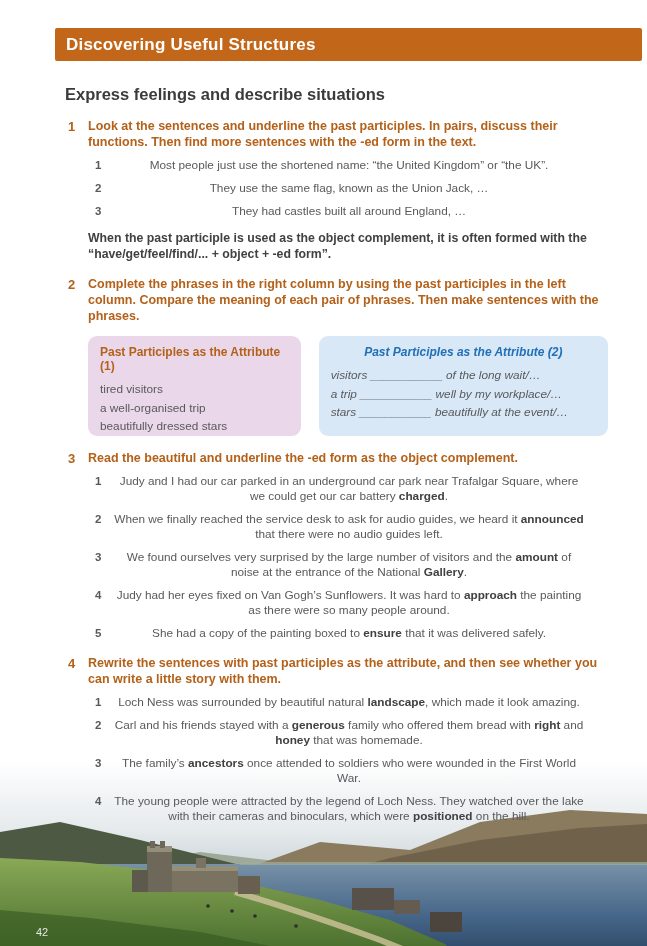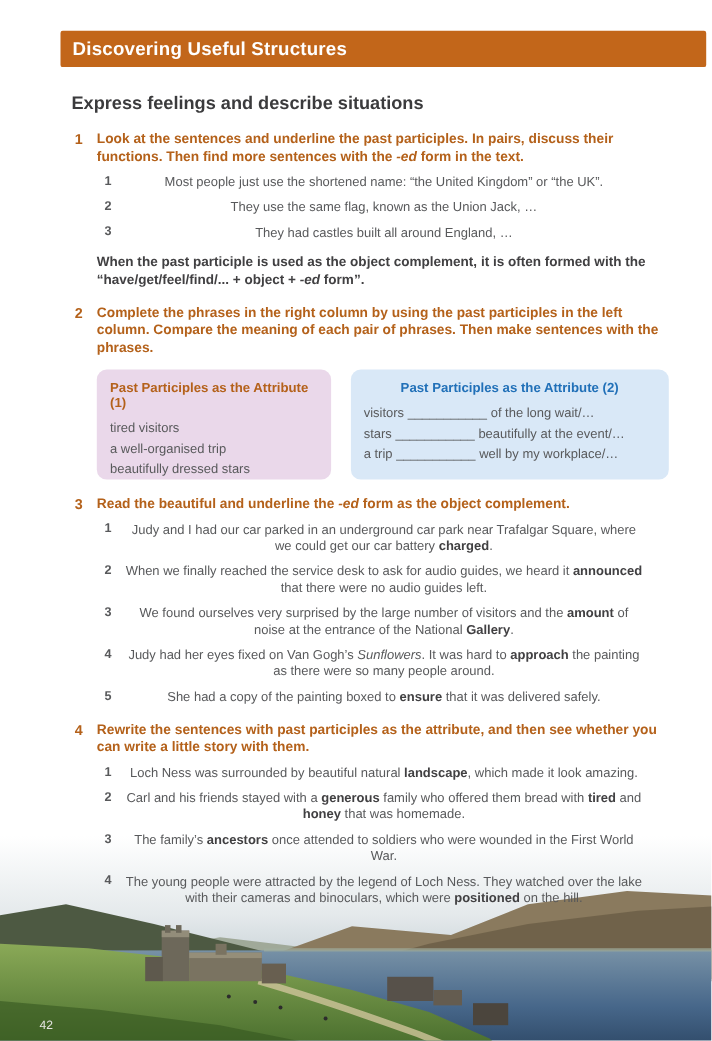--- a/index.html
+++ b/index.html
@@ -22,26 +22,26 @@
   .act-body { width:520px; }
   .instruction { font-weight:bold; color:var(--accent,#b4611a); font-size:12.5px; line-height:16px; }
 
   .num-item { display:flex; margin-top:8px; margin-left:7px; }
   .inum { width:18px; flex:none; font-size:11.5px; font-weight:bold; color:var(--body-text,#58595b); padding-top:1px; }
   .itext { width:472px; font-size:11.8px; line-height:15px; color:var(--body-text,#58595b);text-align:center; }
 
   .note { margin-top:11px; font-weight:bold; font-size:12.3px; line-height:16px; color:var(--note-text,#414042); }
 
   .seg-b { font-weight:bold; color:var(--note-text,#414042); }
-  .seg-i { font-style:italic; }
+  .seg-i { }
 
   .boxes { display:flex; gap:18px; margin-top:12px; }
   .pbox { border-radius:9px; padding:9px 12px 0; }
   .pbox1 { width:228px; background:var(--box1-bg,#ead8ea); }
-  .pbox2 { width:311px; background:var(--box2-bg,#d9e8f7); }
+  .pbox2 { width:311px; background:var(--box2-bg,#d9e8f7);font-style:italic; }
   .pbox-title { font-weight:bold; font-size:12px; line-height:14px; margin-bottom:7px; }
   .pbox1 .pbox-title { color:var(--accent,#b4611a); }
   .pbox2 .pbox-title { color:var(--box2-title,#2170b8); text-align:center; }
   .pbox-item { font-size:11.8px; line-height:18.5px; color:var(--body-text,#58595b); }
 
   .photo { position:absolute; left:0; bottom:0; width:647px; height:206px; z-index:1; display:block; }
   .page-num { position:absolute; left:36px; bottom:28px; color:#e6e6e4; font-size:11px; z-index:4; }
 </style>
 </head>
 <body>
@@ -82,22 +82,22 @@
         <div class="boxes">
           <div class="pbox pbox1">
             <div class="pbox-title">Past Participles as the Attribute (1)</div>
             <div class="pbox-item">tired visitors</div>
             <div class="pbox-item">a well-organised trip</div>
             <div class="pbox-item">beautifully dressed stars</div>
           </div>
           <div class="pbox pbox2">
             <div class="pbox-title">Past Participles as the Attribute (2)</div>
             <div class="pbox-item">visitors ___________ of the long wait/…</div>
+            <div class="pbox-item">a trip ___________ well by my workplace/…</div>
             <div class="pbox-item">stars ___________ beautifully at the event/…</div>
-            <div class="pbox-item">a trip ___________ well by my workplace/…</div>
           </div>
         </div>
       </div>
     </div>
 
     <div class="activity">
       <div class="act-num">3</div>
       <div class="act-body">
         <div class="instruction"><span>Read the beautiful and underline the </span><span class="seg-i">-ed</span><span> form as the object complement.</span></div>
         <div class="num-item">
@@ -126,21 +126,21 @@
     <div class="activity">
       <div class="act-num">4</div>
       <div class="act-body">
         <div class="instruction">Rewrite the sentences with past participles as the attribute, and then see whether you can write a little story with them.</div>
         <div class="num-item">
           <span class="inum">1</span>
           <span class="itext"><span>Loch Ness was surrounded by beautiful natural </span><span class="seg-b">landscape</span><span>, which made it look amazing.</span></span>
         </div>
         <div class="num-item">
           <span class="inum">2</span>
-          <span class="itext"><span>Carl and his friends stayed with a </span><span class="seg-b">generous</span><span> family who offered them bread with </span><span class="seg-b">tired</span><span> and </span><span class="seg-b">honey</span><span> that was homemade.</span></span>
+          <span class="itext"><span>Carl and his friends stayed with a </span><span class="seg-b">generous</span><span> family who offered them bread with </span><span class="seg-b">right</span><span> and </span><span class="seg-b">honey</span><span> that was homemade.</span></span>
         </div>
         <div class="num-item">
           <span class="inum">3</span>
           <span class="itext"><span>The family’s </span><span class="seg-b">ancestors</span><span> once attended to soldiers who were wounded in the First World War.</span></span>
         </div>
         <div class="num-item">
           <span class="inum">4</span>
           <span class="itext"><span>The young people were attracted by the legend of Loch Ness. They watched over the lake with their cameras and binoculars, which were </span><span class="seg-b">positioned</span><span> on the hill.</span></span>
         </div>
       </div>

